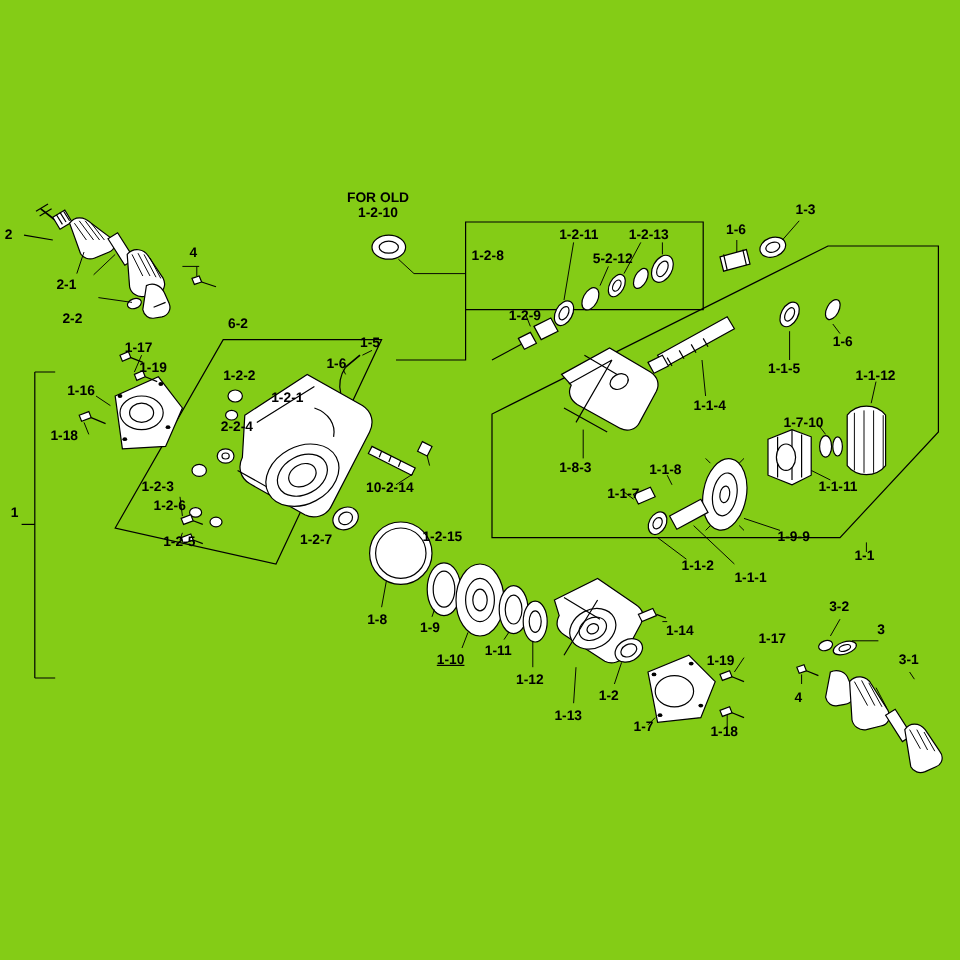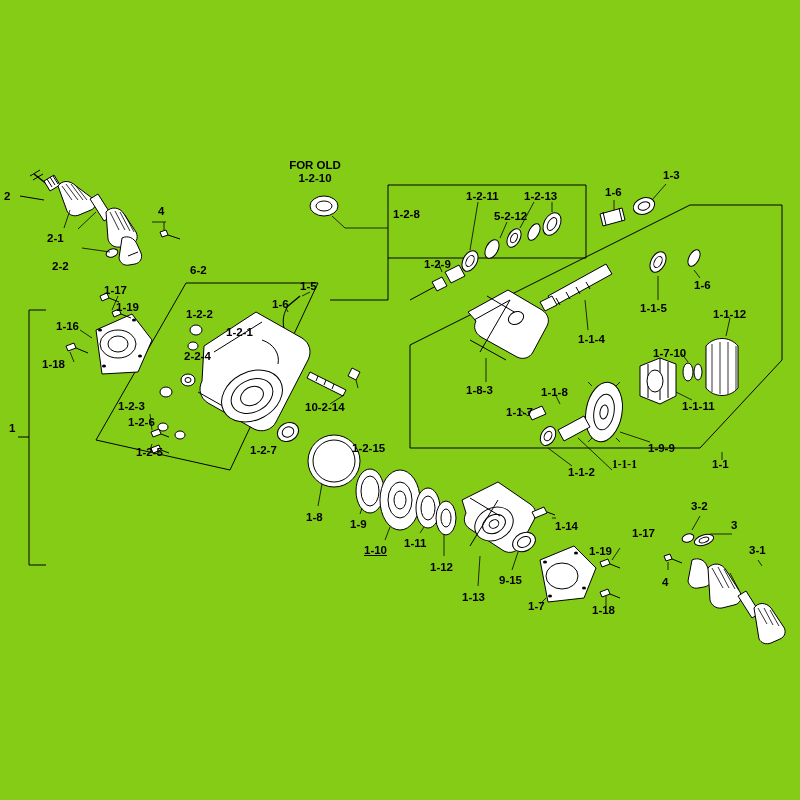--- a/index.html
+++ b/index.html
@@ -351,29 +351,29 @@
 <span class="lbl" style="left:578px;top:333px;">1-1-4</span>
 <span class="lbl" style="left:640px;top:302px;">1-1-5</span>
 <span class="lbl" style="left:694px;top:279px;">1-6</span>
 <span class="lbl" style="left:713px;top:308px;">1-1-12</span>
 <span class="lbl" style="left:653px;top:347px;">1-7-10</span>
 <span class="lbl" style="left:682px;top:400px;">1-1-11</span>
 <span class="lbl" style="left:541px;top:386px;">1-1-8</span>
 <span class="lbl" style="left:506px;top:406px;">1-1-7</span>
 <span class="lbl" style="left:648px;top:442px;">1-9-9</span>
 <span class="lbl" style="left:568px;top:466px;">1-1-2</span>
-<span class="lbl" style="left:612px;top:458px;font-family:Liberation Serif, serif;">1-1-1</span>
+<span class="lbl" style="left:612px;top:476px;">1-1-1</span>
 <span class="lbl" style="left:712px;top:458px;">1-1</span>
 <span class="lbl" style="left:306px;top:511px;">1-8</span>
 <span class="lbl" style="left:350px;top:518px;">1-9</span>
 <span class="lbl" style="left:364px;top:544px;text-decoration:underline;">1-10</span>
 <span class="lbl" style="left:404px;top:537px;">1-11</span>
 <span class="lbl" style="left:430px;top:561px;">1-12</span>
 <span class="lbl" style="left:462px;top:591px;">1-13</span>
-<span class="lbl" style="left:499px;top:574px;">9-15</span>
+<span class="lbl" style="left:499px;top:574px;">1-2</span>
 <span class="lbl" style="left:528px;top:600px;">1-7</span>
 <span class="lbl" style="left:555px;top:520px;">1-14</span>
 <span class="lbl" style="left:632px;top:527px;">1-17</span>
 <span class="lbl" style="left:589px;top:545px;">1-19</span>
 <span class="lbl" style="left:592px;top:604px;">1-18</span>
 <span class="lbl" style="left:662px;top:576px;">4</span>
 <span class="lbl" style="left:691px;top:500px;">3-2</span>
 <span class="lbl" style="left:731px;top:519px;">3</span>
 <span class="lbl" style="left:749px;top:544px;">3-1</span>
 

